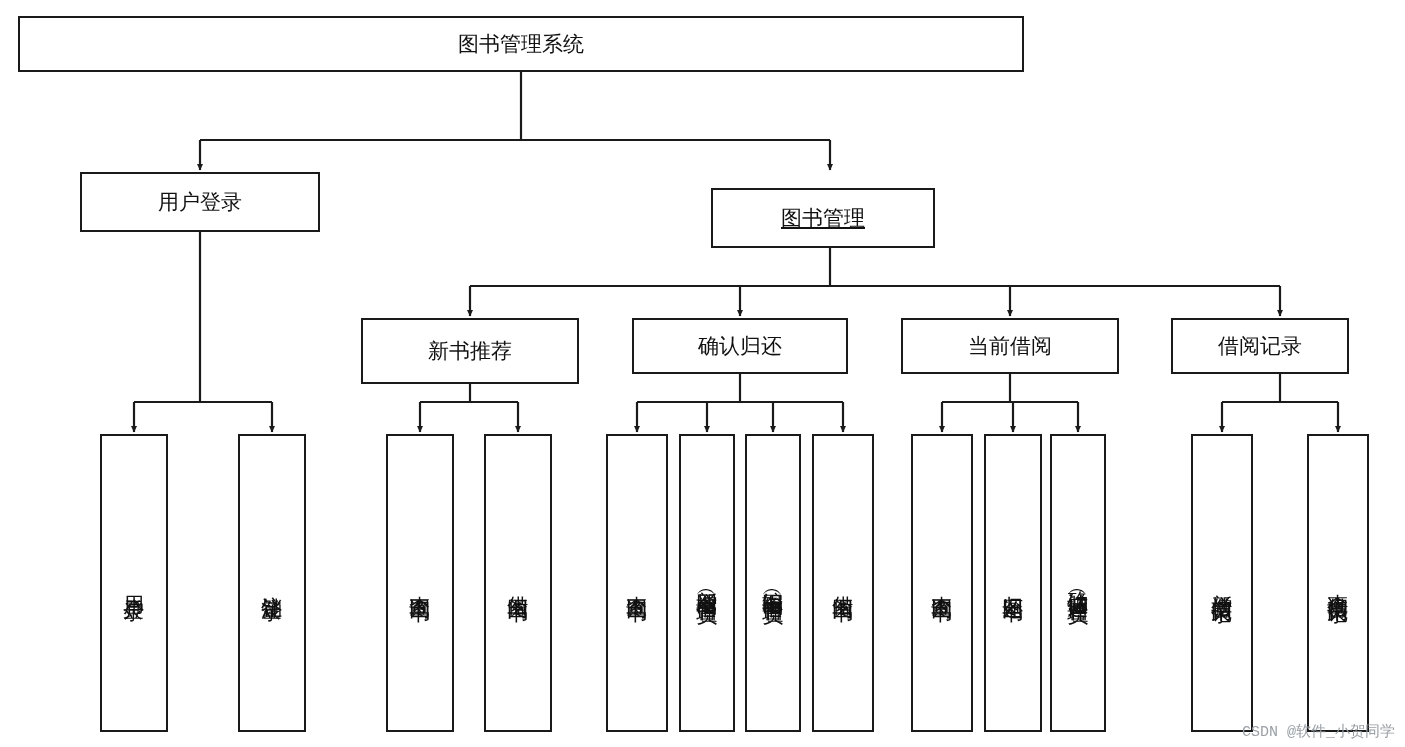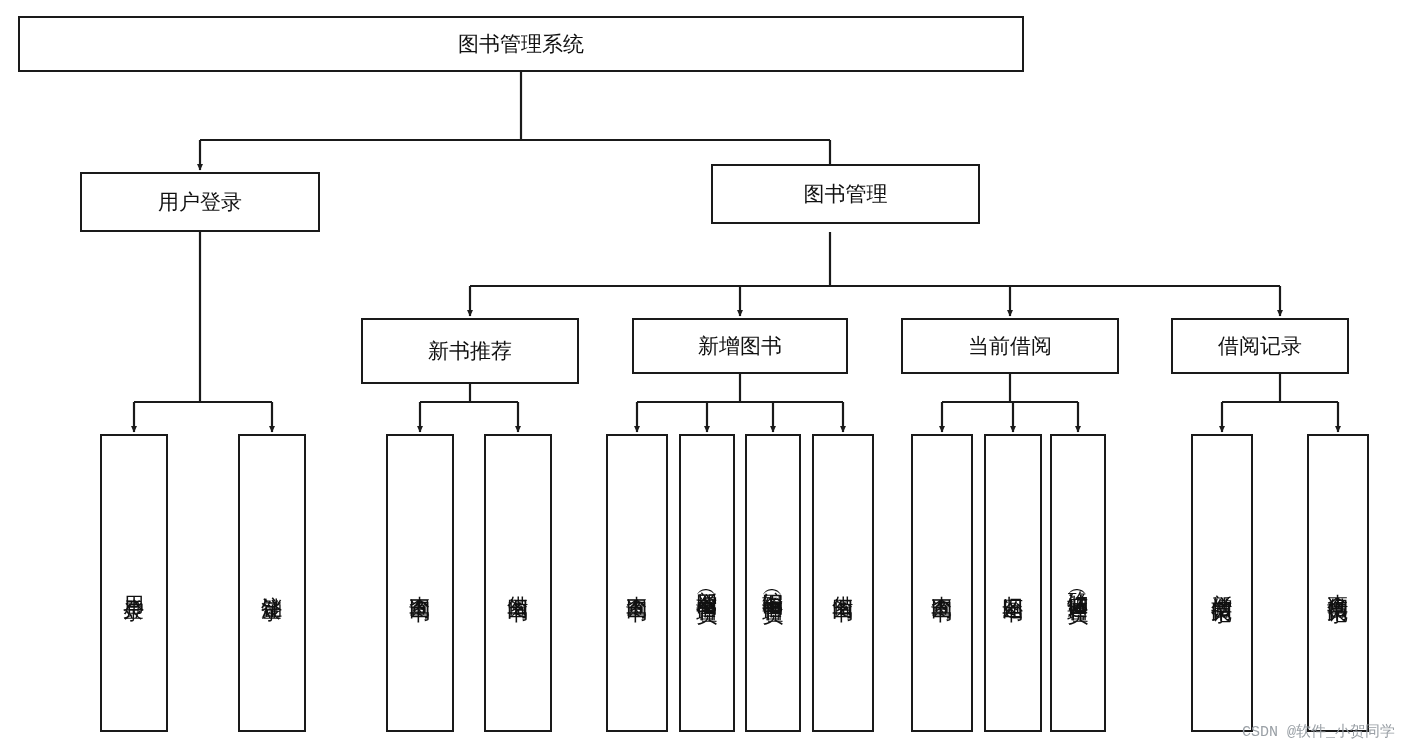--- a/index.html
+++ b/index.html
@@ -106,28 +106,28 @@
       </g>
   </svg>
 
   <div id="node-layer">
       <div class="node" style="left: 18px; top: 16px; width: 1006px; height: 56px;">
         <span class="label">图书管理系统</span>
       </div>
       <div class="node" style="left: 80px; top: 172px; width: 240px; height: 60px;">
         <span class="label">用户登录</span>
       </div>
-      <div class="node" style="left: 711px; top: 164px; width: 269px; height: 60px;">
+      <div class="node" style="left: 711px; top: 188px; width: 224px; height: 60px; text-decoration: underline;">
         <span class="label">图书管理</span>
       </div>
       <div class="node" style="left: 361px; top: 318px; width: 218px; height: 66px;">
         <span class="label">新书推荐</span>
       </div>
       <div class="node" style="left: 632px; top: 318px; width: 216px; height: 56px;">
-        <span class="label">新增图书</span>
+        <span class="label">确认归还</span>
       </div>
       <div class="node" style="left: 901px; top: 318px; width: 218px; height: 56px;">
         <span class="label">当前借阅</span>
       </div>
       <div class="node" style="left: 1171px; top: 318px; width: 178px; height: 56px;">
         <span class="label">借阅记录</span>
       </div>
       <div class="node vertical" style="left: 100px; top: 434px; width: 68px; height: 298px;">
         <span class="label">用户登录</span>
       </div>

